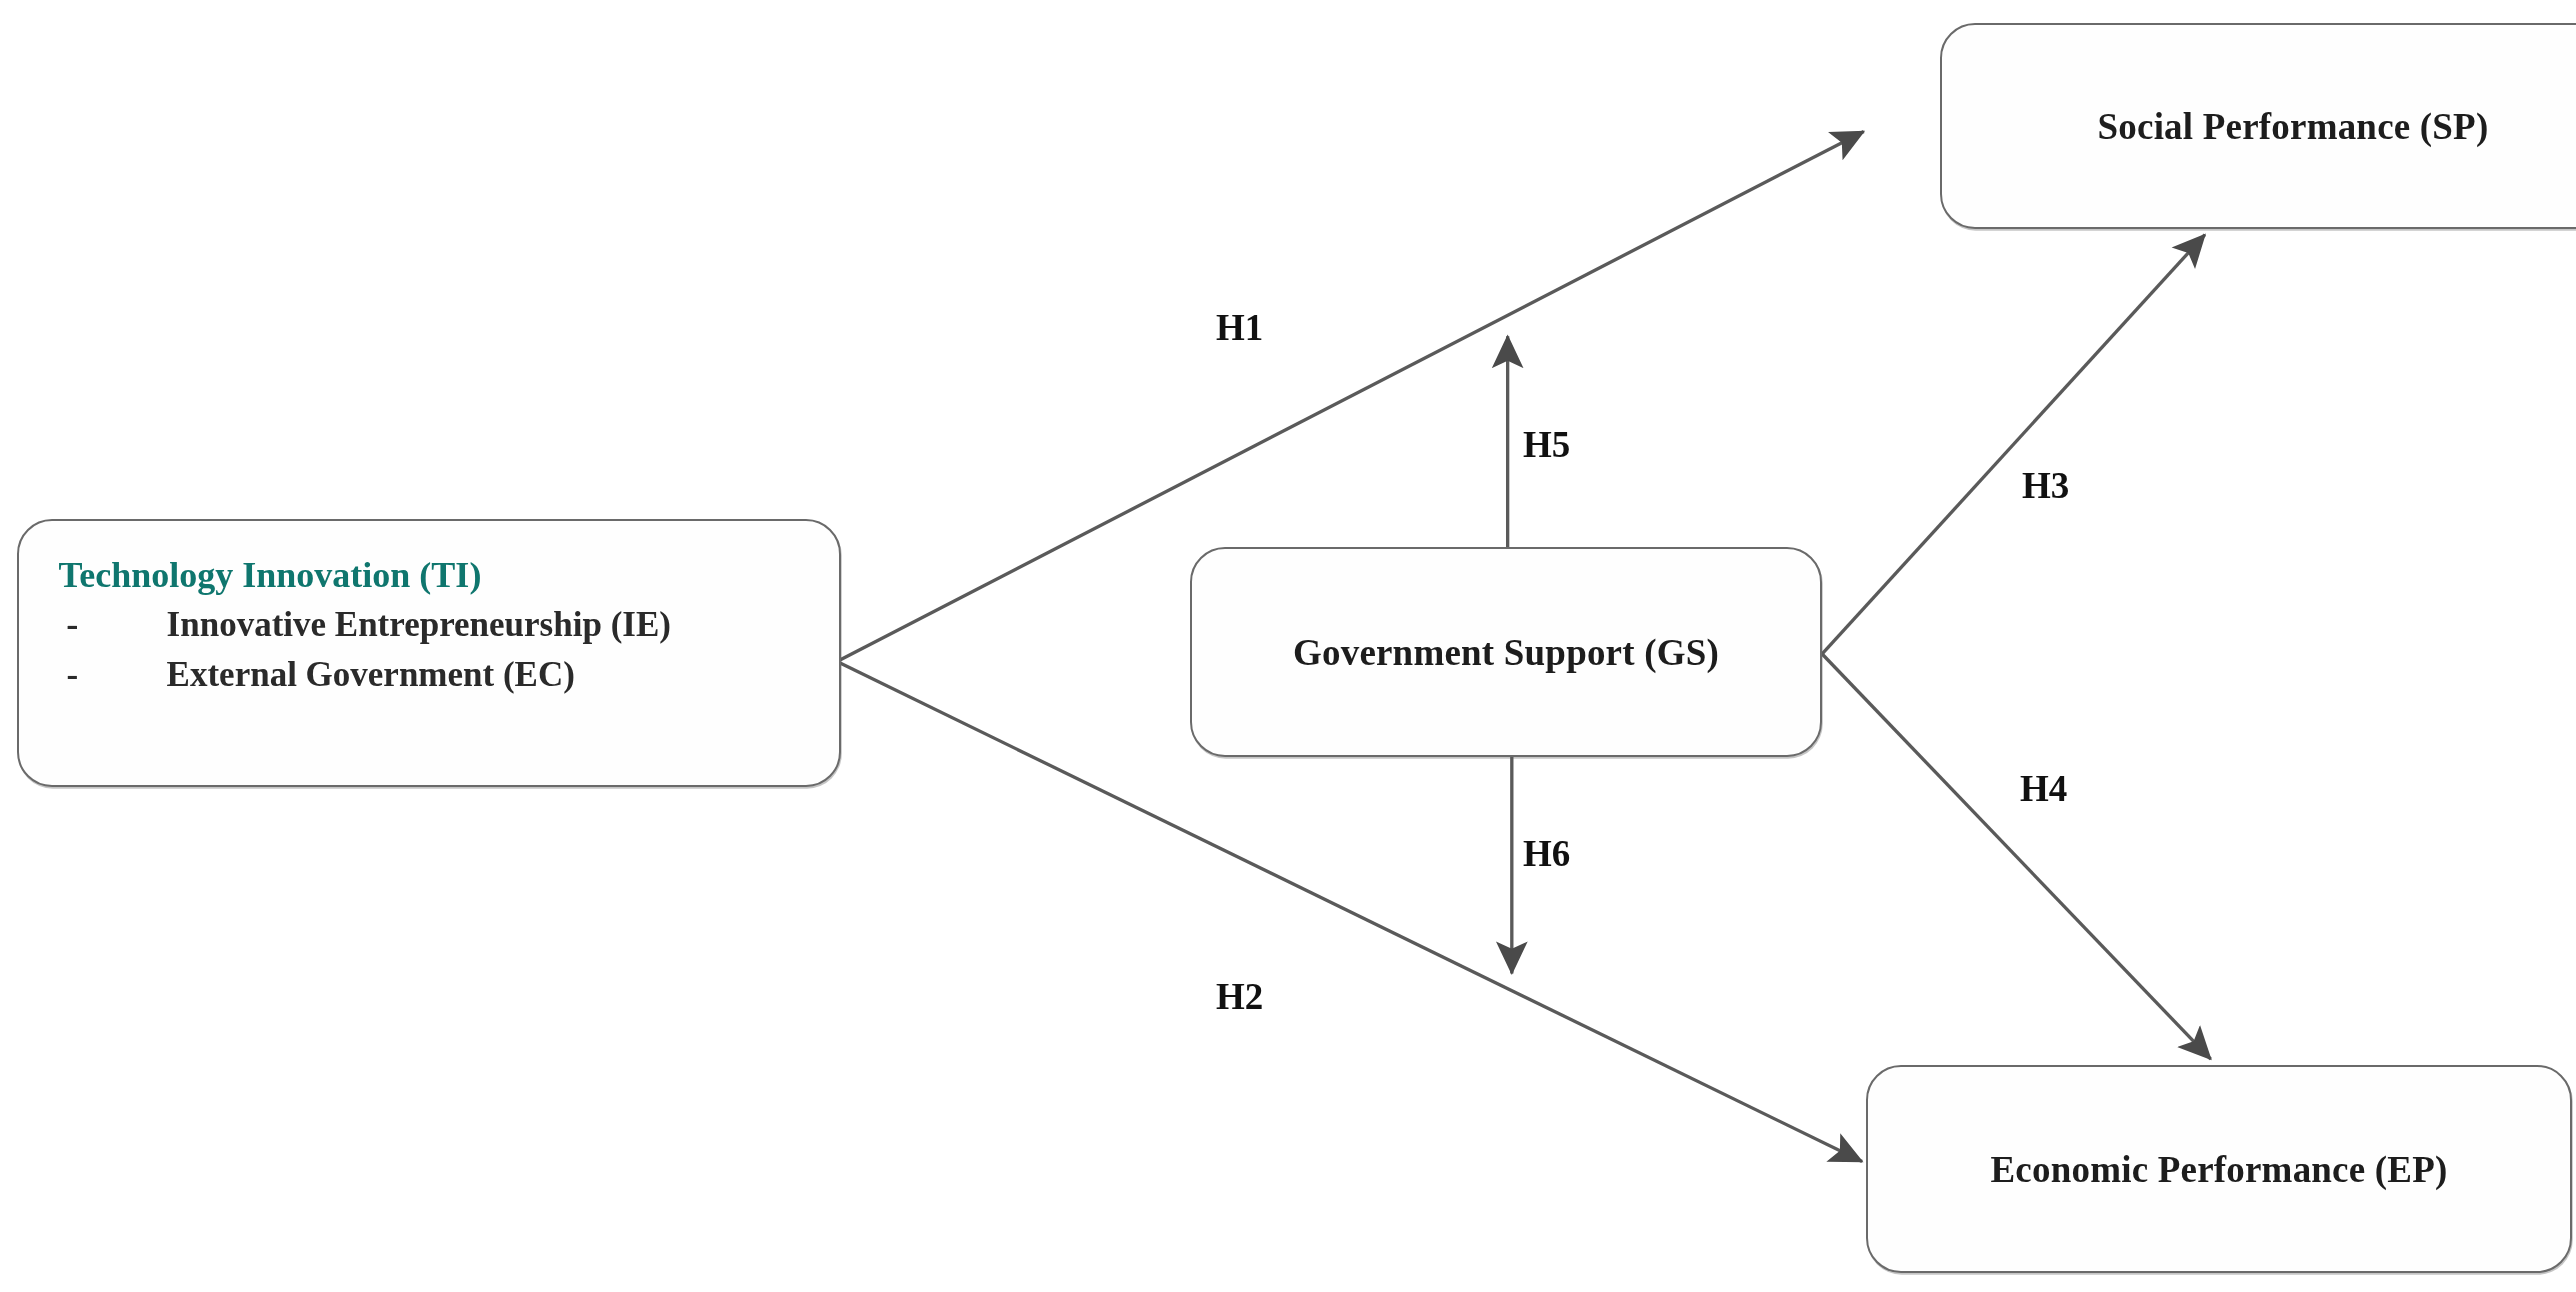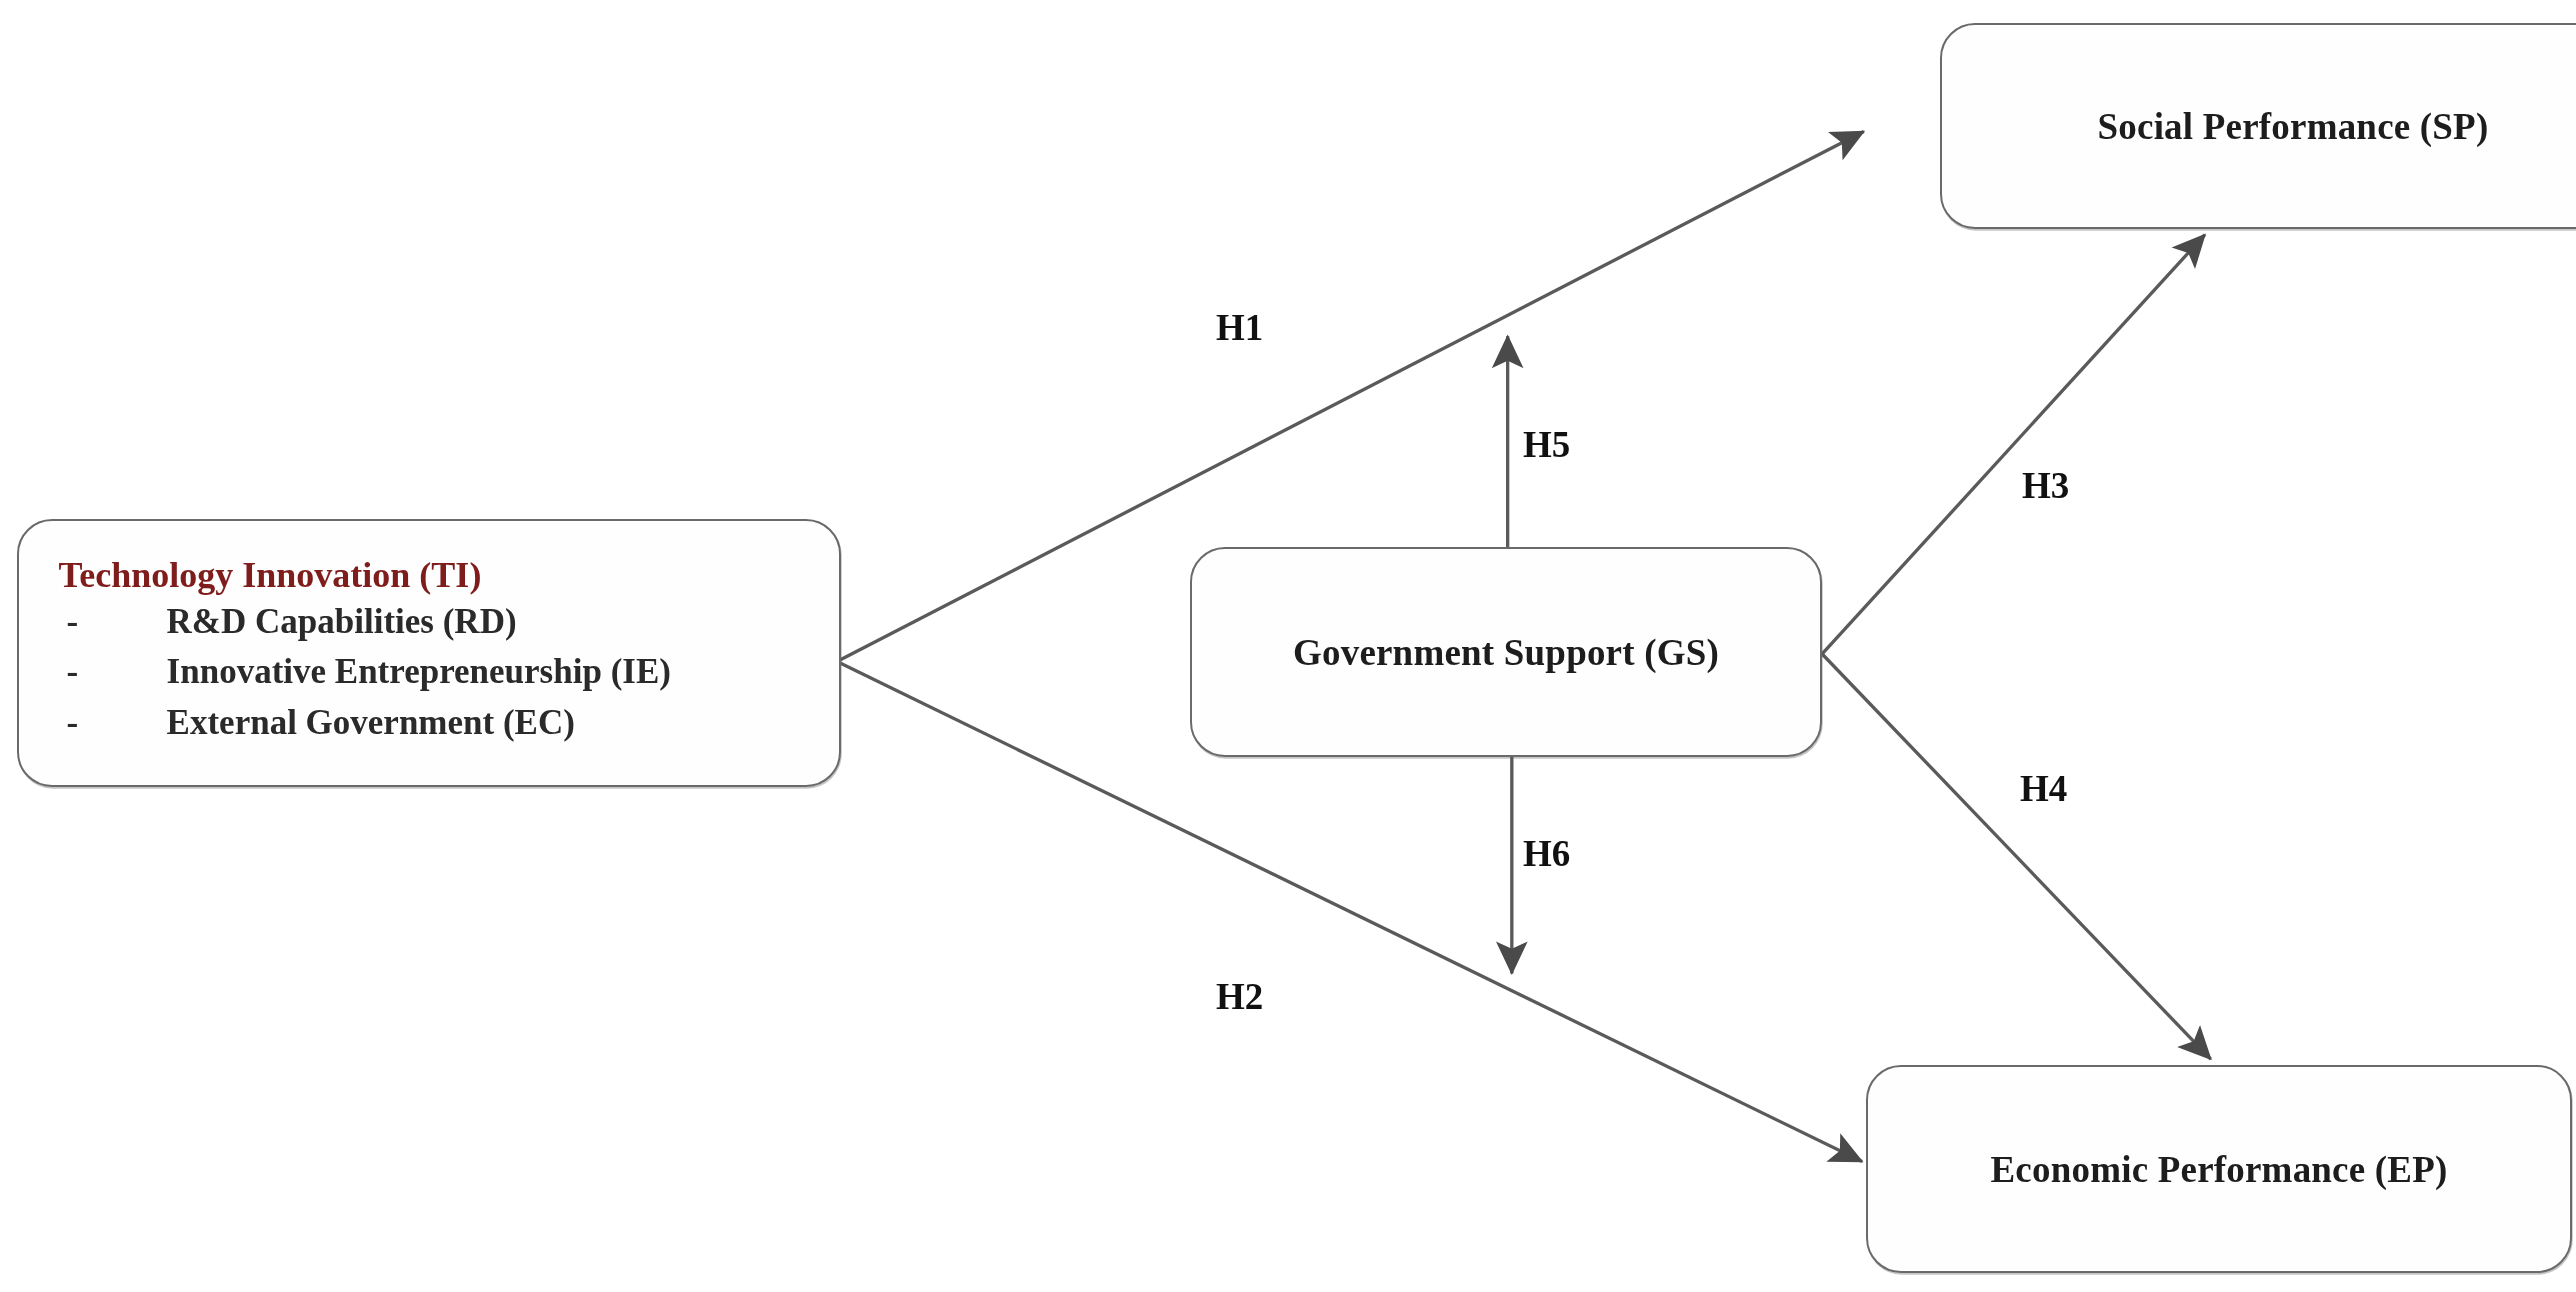--- a/index.html
+++ b/index.html
@@ -47,21 +47,21 @@
   #node-ti {
     left: 16.6px;
     top: 519px;
     width: 824px;
     height: 268px;
     padding: 25px 0 0 0;
   }
   .ti-heading {
     font-weight: bold;
     font-size: 36px;
-    color: #7f1d1d;
+    color: #0f766e;
     margin: 8.3px 0 5px 40px;
     white-space: nowrap;
   }
   .ti-list {
     list-style: none;
     margin: 0;
     padding: 0;
   }
   .ti-item {
     position: relative;
@@ -136,21 +136,20 @@
     <line x1="1812" y1="660" x2="1812" y2="404" stroke="#5a5a5a" stroke-width="4" marker-end="url(#arrowhead)"></line>
 
     <line x1="1817" y1="908" x2="1817" y2="1170" stroke="#5a5a5a" stroke-width="4" marker-end="url(#arrowhead)"></line>
   </svg>
 
   <div class="node-box" id="node-ti">
     <div class="ti-heading">Technology Innovation (TI)</div>
     <ul class="ti-list">
       <li class="ti-item">
         <span class="ti-dash">-</span>
-        <span>R&amp;D Capabilities  (RD)</span>
       </li>
       <li class="ti-item">
         <span class="ti-dash">-</span>
         <span>Innovative Entrepreneurship (IE)</span>
       </li>
       <li class="ti-item">
         <span class="ti-dash">-</span>
         <span>External Government (EC)</span>
       </li>
     </ul>

